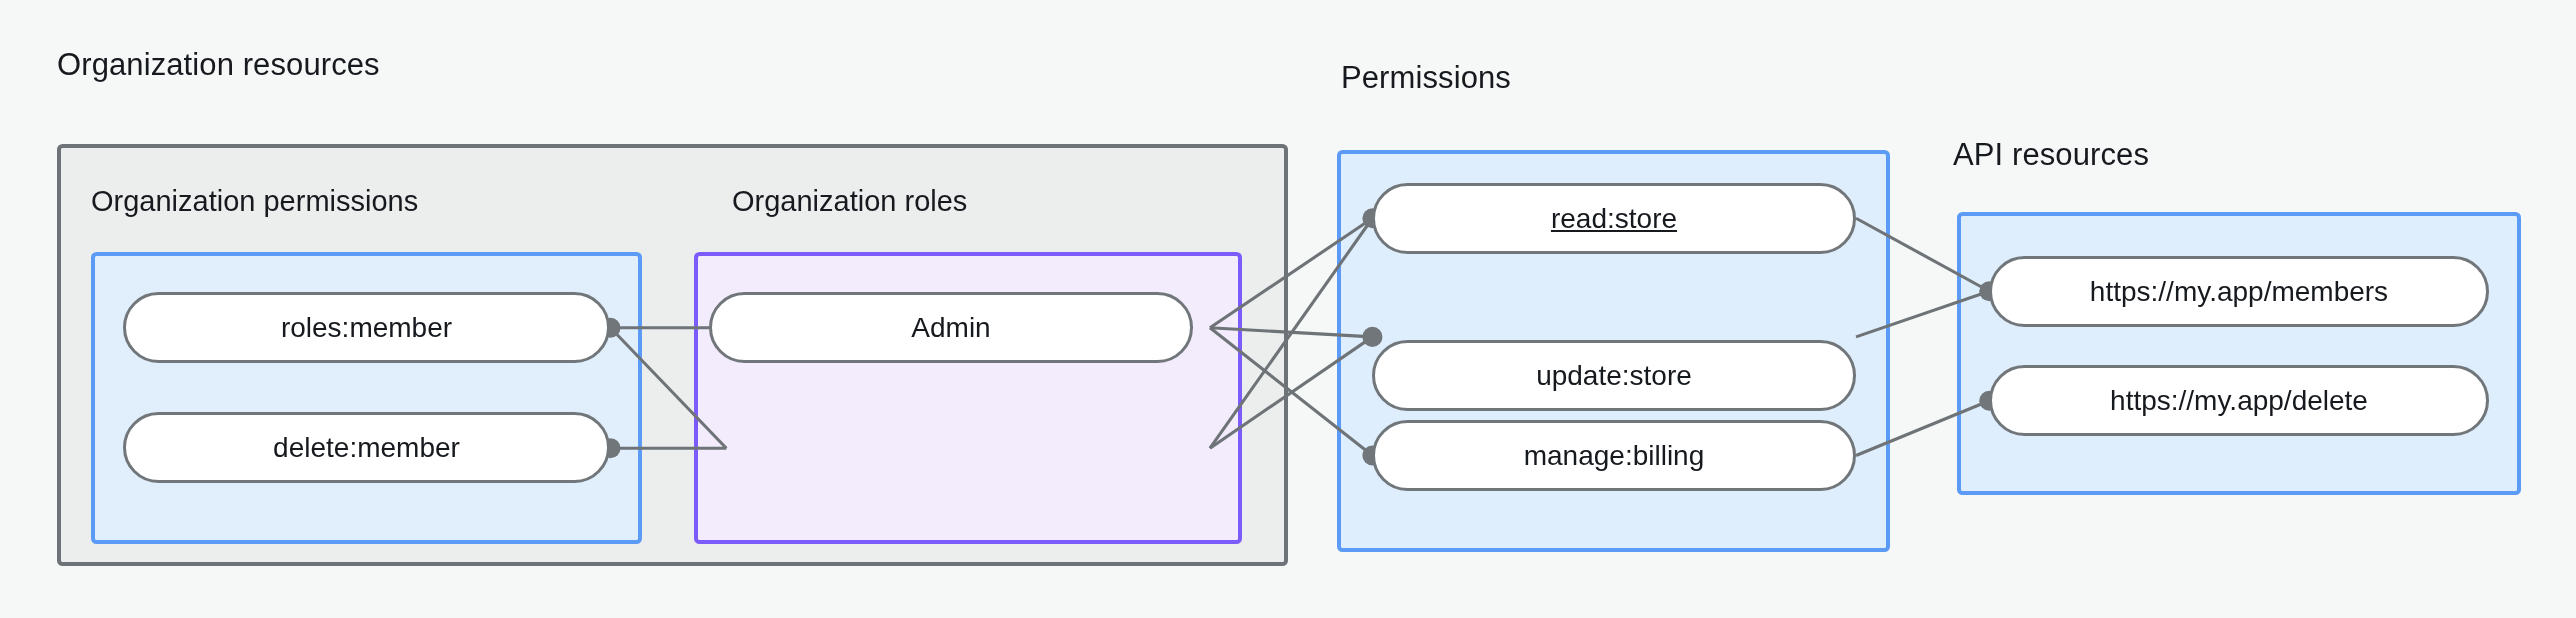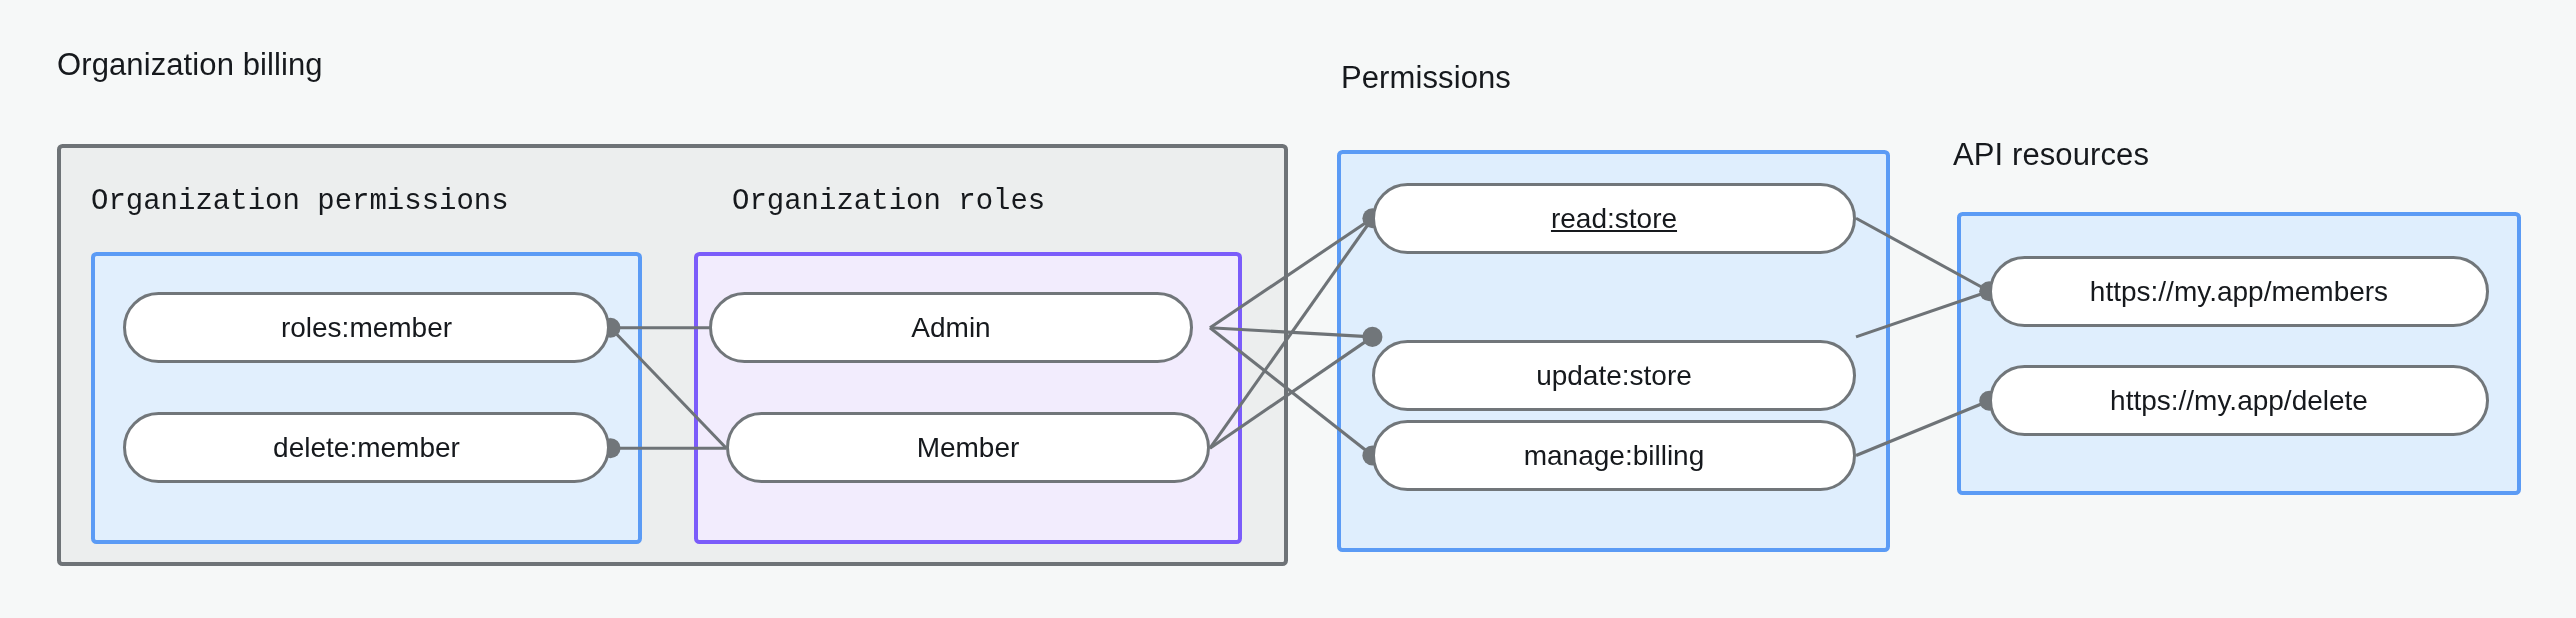--- a/index.html
+++ b/index.html
@@ -64,21 +64,20 @@
     background: #f2ecfd;
     border: 4.6px solid #7b5cfa;
   }
 
   
   .sub-caption {
     position: absolute;
     font-size: 29px;
     color: #16191d;
     white-space: nowrap;
-    font-family: Liberation Mono, monospace;
   }
   #cap-org-permissions { left: 91px; top: 185px; }
   #cap-org-roles       { left: 732px; top: 185px; text-align: right; }
 
   
   .pill {
     position: absolute;
     box-sizing: border-box;
     background: #ffffff;
     border: 3.7px solid #71767a;
@@ -128,21 +127,21 @@
   <div class="group-box" id="box-org-template"></div>
 
   <div class="group-box" id="box-org-permissions"></div>
 
   <div class="group-box" id="box-org-roles"></div>
 
   <div class="group-box" id="box-permissions"></div>
 
   <div class="group-box" id="box-api"></div>
 
-  <div class="caption" id="cap-org-template">Organization billing</div>
+  <div class="caption" id="cap-org-template">Organization resources</div>
 
   <div class="caption" id="cap-permissions">Permissions</div>
 
   <div class="caption" id="cap-api">API resources</div>
 
   <div class="sub-caption" id="cap-org-permissions">Organization permissions</div>
 
   <div class="sub-caption" id="cap-org-roles">Organization roles</div>
 
   <svg id="edges" viewBox="0 0 2823 678" xmlns="http://www.w3.org/2000/svg">
@@ -169,21 +168,20 @@
     <circle cx="2180" cy="319" r="11"></circle>
     <circle cx="2180" cy="439" r="11"></circle>
   </svg>
 
   <div class="pill" id="pill-invite">roles:member</div>
 
   <div class="pill" id="pill-delete">delete:member</div>
 
   <div class="pill" id="pill-admin">Admin</div>
 
-  <div class="pill" id="pill-member">Member</div>
 
   <div class="pill" id="pill-read">read:store</div>
 
   <div class="pill" id="pill-update">update:store</div>
 
   <div class="pill" id="pill-manage">manage:billing</div>
 
   <div class="pill" id="pill-members">https://my.app/members</div>
 
   <div class="pill" id="pill-billing">https://my.app/delete</div>

